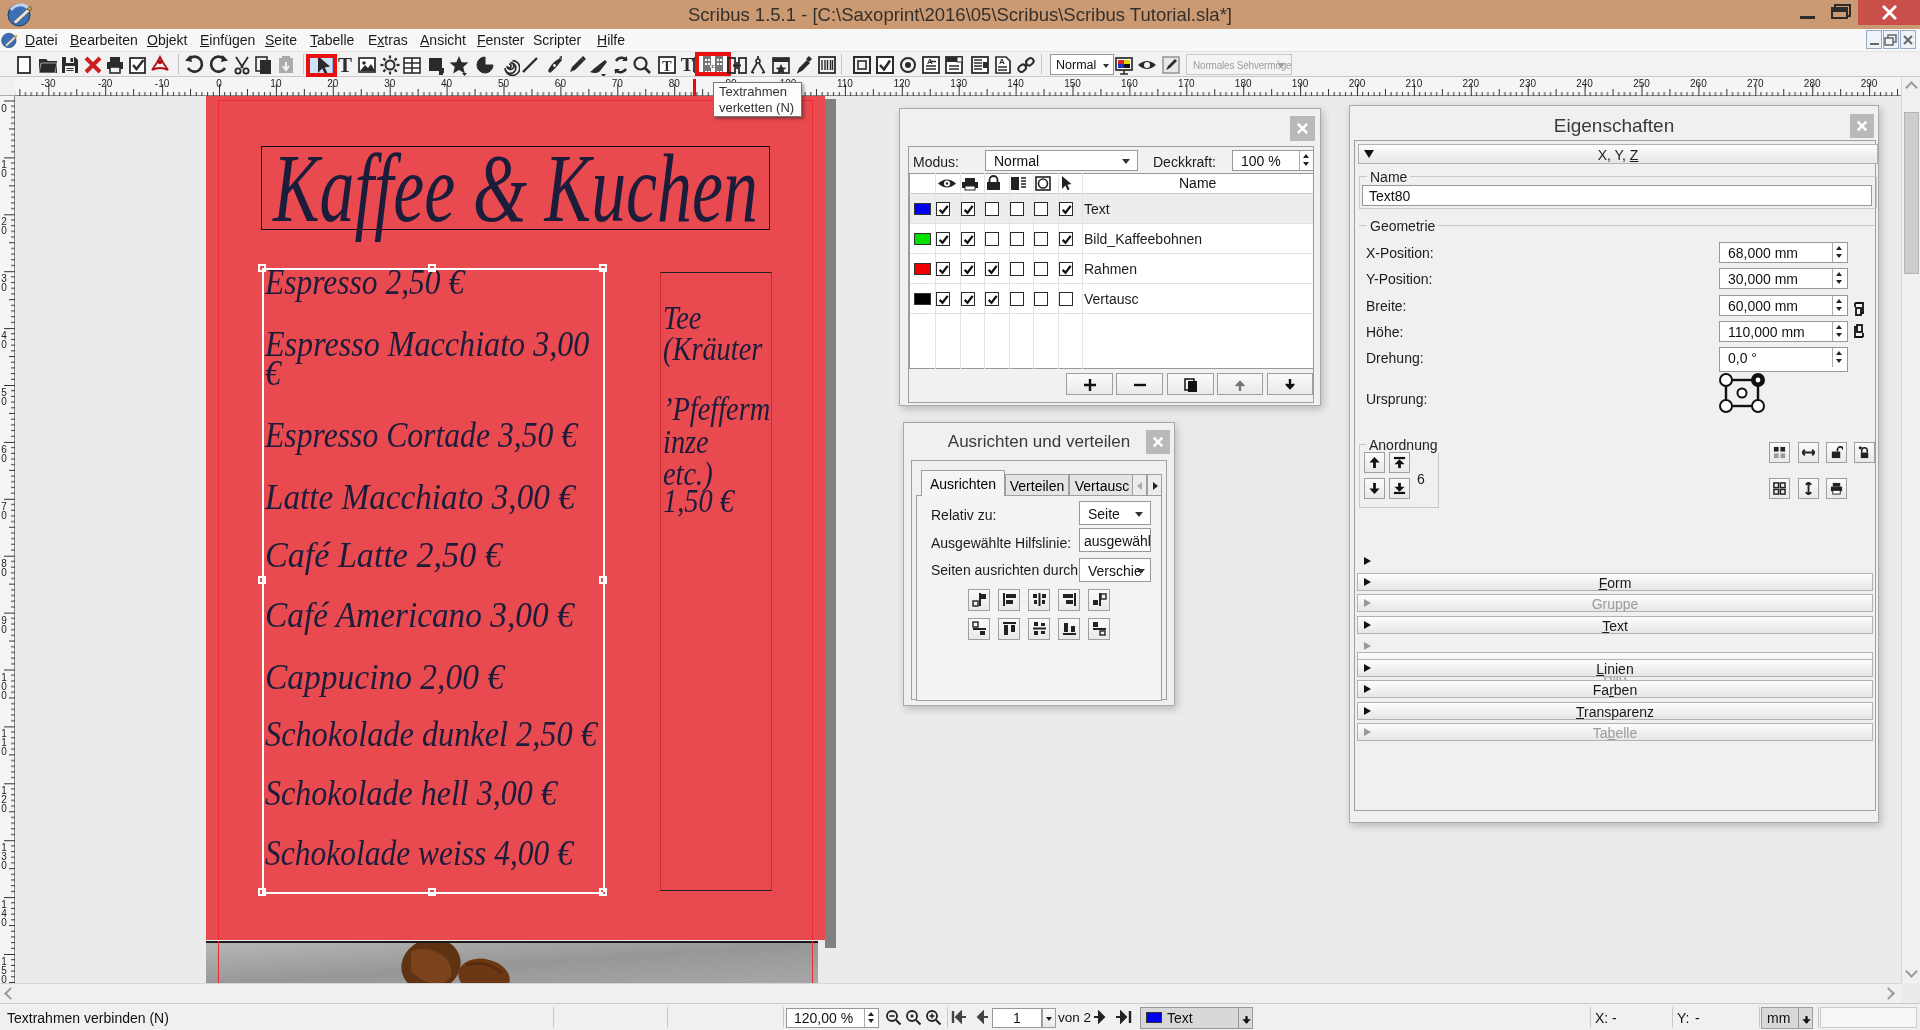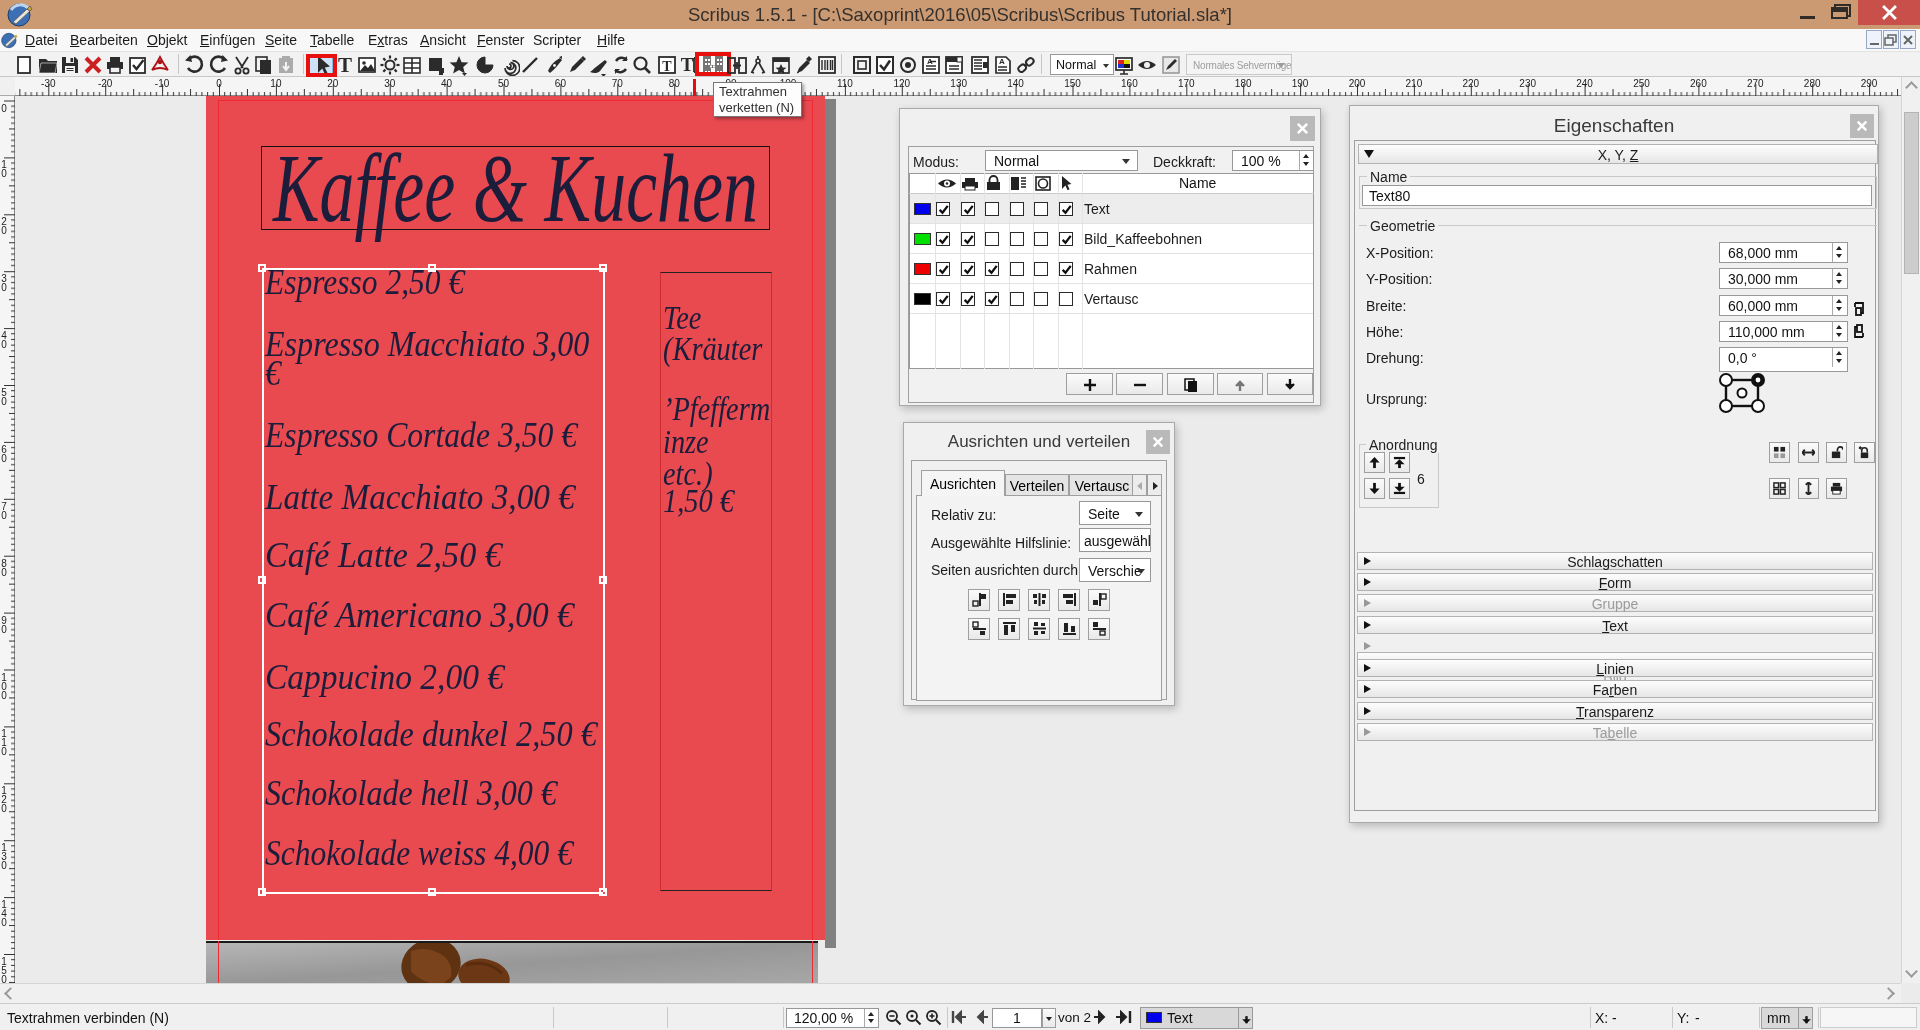--- a/index.html
+++ b/index.html
@@ -825,21 +825,20 @@
         </g>
       </svg></div>
     <div class="btn" style="left:448px;top:372px;width:21px;height:21px;text-align:center"><svg width="13" height="13" viewBox="0 0 14 14" style="margin-top:3px">
         <path d="M7 1v12M4 3L7 .5 10 3M4 11l3 2.5 3-2.5" stroke="#222" stroke-width="2" fill="none"></path>
       </svg></div>
     <div class="btn" style="left:476px;top:372px;width:21px;height:21px;text-align:center"><svg width="13" height="13" viewBox="0 0 14 14" style="margin-top:3px">
         <rect x="3" y="1" width="8" height="4" fill="#222"></rect>
         <rect x="1" y="5" width="12" height="5" fill="#222"></rect>
         <rect x="3" y="9" width="8" height="4" fill="#fff" stroke="#222"></rect>
       </svg></div>
-    <div class="secbar" style="top:446px;padding-top:1px">Schlagschatten</div>
     <div class="abs" style="left:14px;top:451px;width:0;height:0;border-top:4.5px solid transparent;border-bottom:4.5px solid transparent;border-left:7px solid #111"></div>
     <div class="secbar" style="top:467px;padding-top:1px"><u>F</u>orm</div>
     <div class="abs" style="left:14px;top:472px;width:0;height:0;border-top:4.5px solid transparent;border-bottom:4.5px solid transparent;border-left:7px solid #111"></div>
     <div class="secbar dis" style="top:488px;padding-top:1px">Gruppe</div>
     <div class="abs" style="left:14px;top:493px;width:0;height:0;border-top:4.5px solid transparent;border-bottom:4.5px solid transparent;border-left:7px solid #999"></div>
     <div class="secbar" style="top:510px;padding-top:1px"><u>T</u>ext</div>
     <div class="abs" style="left:14px;top:515px;width:0;height:0;border-top:4.5px solid transparent;border-bottom:4.5px solid transparent;border-left:7px solid #111"></div>
     <div class="secbar dis" style="top:546px;padding-top:16px"><u>B</u>ild</div>
     <div class="abs" style="left:14px;top:536px;width:0;height:0;border-top:4.5px solid transparent;border-bottom:4.5px solid transparent;border-left:7px solid #999"></div>
     <div class="secbar" style="top:553px;padding-top:1px"><u>L</u>inien</div>

